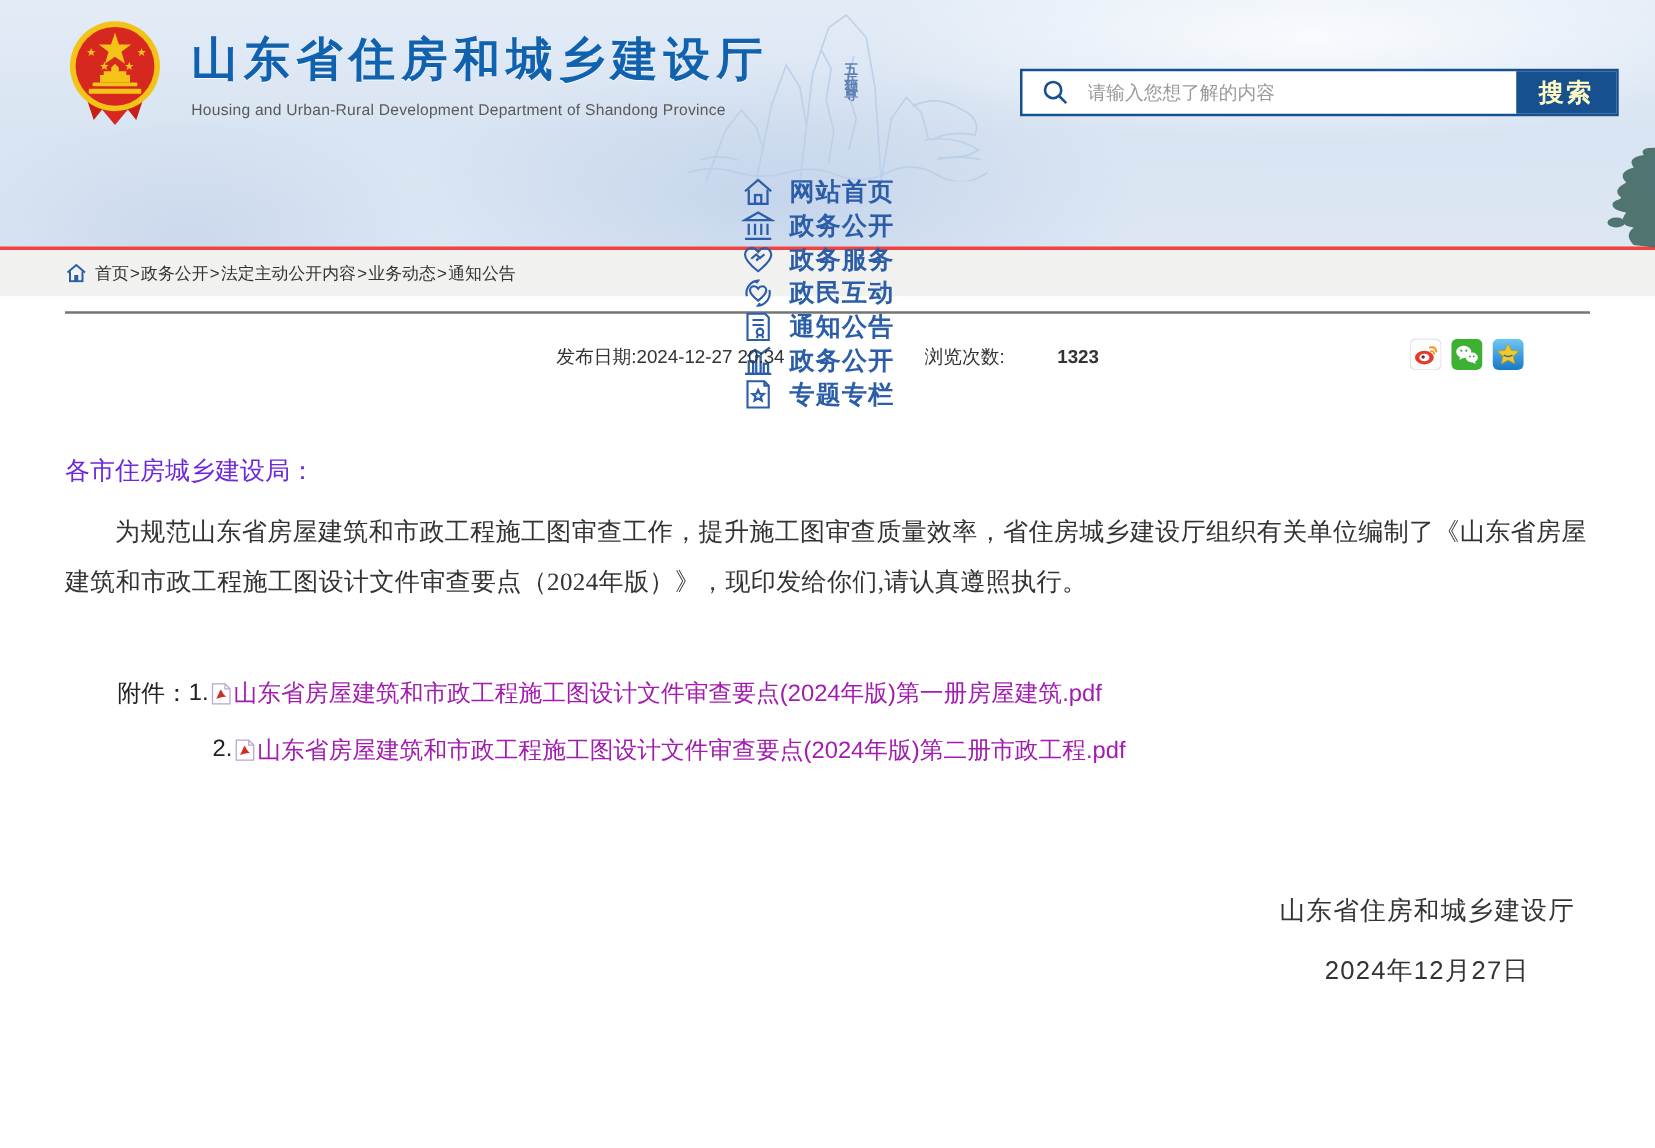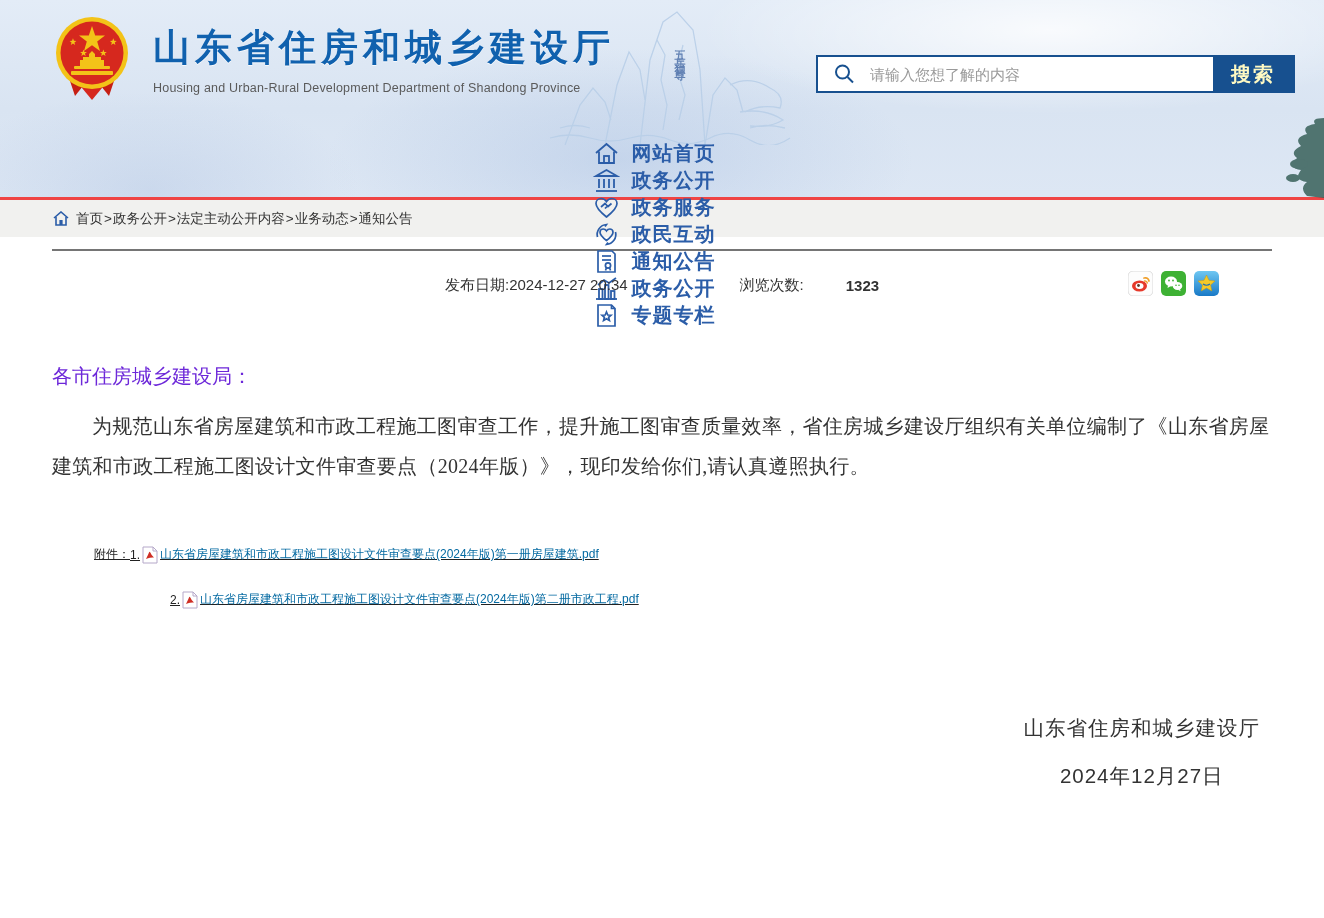--- a/index.html
+++ b/index.html
@@ -86,27 +86,27 @@
   .meta-views-count { margin-left:42px;font-weight:bold; }
   .share-box { position:absolute; right:53px; top:0; display:flex; gap:8px; }
   .share-ic { width:25px; height:25px; border-radius:4px; cursor:pointer; }
 
   .salutation { margin-top:64px; font-size:20px; color:#6d28d9; }
   .body-par {
     margin-top:16px; font-size:20px; color:#333; line-height:40px;
     text-indent:2em; letter-spacing:.3px;font-family:Liberation Serif, serif;
   }
 
-  .attach-block { margin-top:46px; padding-left:42px; font-size:12px; color:#222;text-decoration:underline; }
+  .attach-block { margin-top:46px; padding-left:42px; font-size:19px; color:#222; }
   .attach-row { display:flex; align-items:center; height:45px; }
   .attach-label { white-space:pre; }
   .attach-indent { width:76px; }
   .attach-idx { }
   .pdf-ic { width:16px; height:18px; margin:0 2px; }
-  .attach-link { color:#0369a1; text-decoration:none; cursor:pointer; }
+  .attach-link { color:#a21caf; text-decoration:none; cursor:pointer; }
 
   .signature-block {
     margin:92px 12px 0 auto; width:fit-content; display:flex; flex-direction:column;
     align-items:center; font-size:20.5px; color:#333; letter-spacing:1px;
   }
   .signature-date { margin-top:20px; }
 </style>
 </head>
 <body>
 

